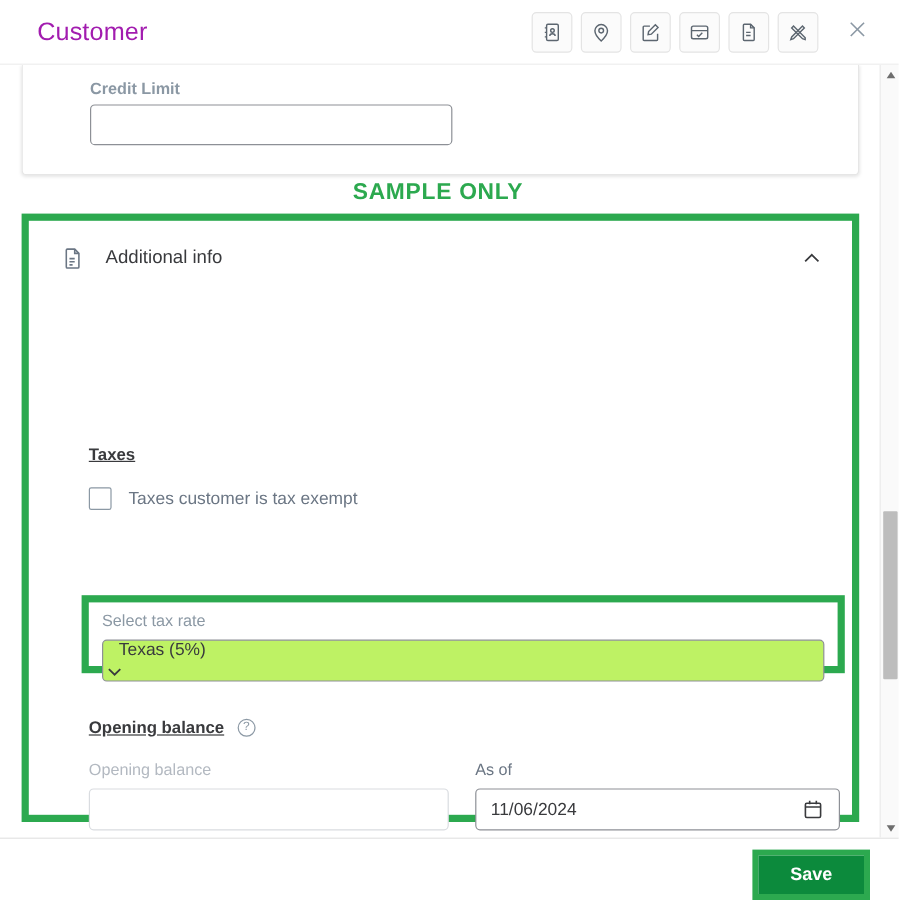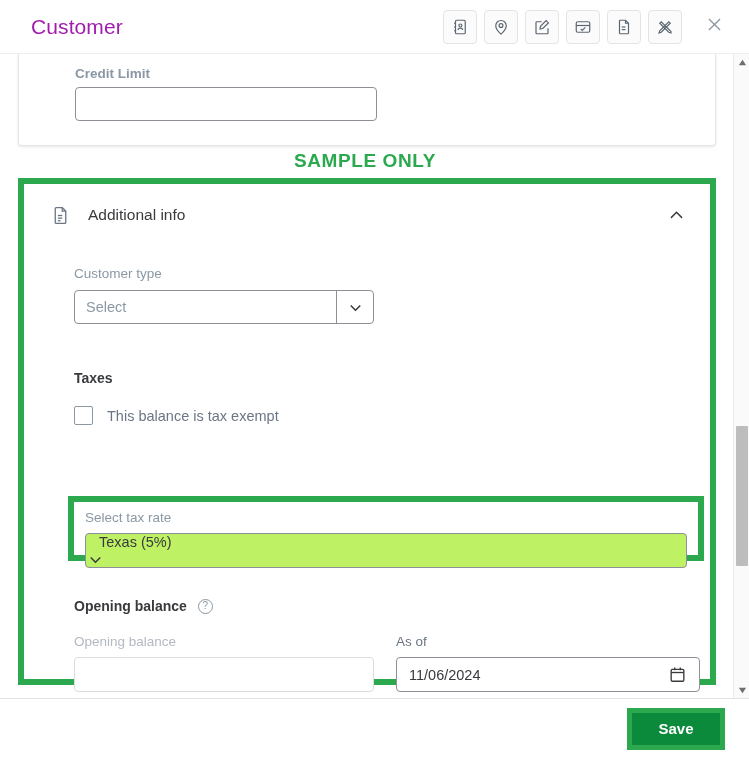--- a/index.html
+++ b/index.html
@@ -52,21 +52,21 @@
   .card-top {
     position: absolute; left: 18px; top: 0px; width: 698px; height: 92px;
     background: #ffffff;
     border: 1px solid #e6e6e6; border-top: none;
     border-radius: 0 0 4px 4px;
     box-shadow: 0 1px 3px rgba(0,0,0,0.10);
   }
   .lbl {
     font-size: 13.5px; color: #8b98a4; font-weight: 400;
   }
-  .lbl-dark { font-size: 14px; color: #393a3d; font-weight: 700; }
+  .lbl-dark { font-size: 14px; color: #393a3d; font-weight: 700; text-decoration: underline; }
 
   .field-input {
     background: #ffffff; border: 1px solid #8d9096; border-radius: 4px;
     font-family: "Liberation Sans", sans-serif;
     font-size: 14.5px; color: #393a3d;
     padding: 0 11px;
   }
   .field-input::placeholder { color: #8b98a4; }
 
   
@@ -302,37 +302,26 @@
             </svg>
           </span>
           <span class="section-title">Additional info</span>
           <span class="chevron-up">
             <svg width="19" height="19" viewBox="0 0 24 24" fill="none" stroke="#393a3d" stroke-width="1.8">
               <polyline points="5,15 12,8 19,15"></polyline>
             </svg>
           </span>
         </div>
 
-        <div class="row-customer-type">
-          <div class="lbl">Customer type</div>
-          <div class="combo">
-            <div class="combo-text">Select</div>
-            <div class="combo-btn">
-              <svg width="19" height="19" viewBox="0 0 24 24" fill="none" stroke="#393a3d" stroke-width="1.9">
-                <polyline points="6,9.5 12,15.5 18,9.5"></polyline>
-              </svg>
-            </div>
-          </div>
-        </div>
 
         <div class="row-taxes">
           <div class="lbl-dark">Taxes</div>
           <div class="chk-row">
             <span class="chk"></span>
-            <span class="chk-label">This balance is tax exempt</span>
+            <span class="chk-label">Taxes customer is tax exempt</span>
           </div>
         </div>
 
         <div class="hl-tax">
           <div class="hl-tax-inner">
             <div class="lbl">Select tax rate</div>
             <div class="tax-combo">
               <span class="tax-combo-text">Texas (5%)</span>
               <span class="tax-chevron">
                 <svg width="19" height="19" viewBox="0 0 24 24" fill="none" stroke="#393a3d" stroke-width="1.9">

